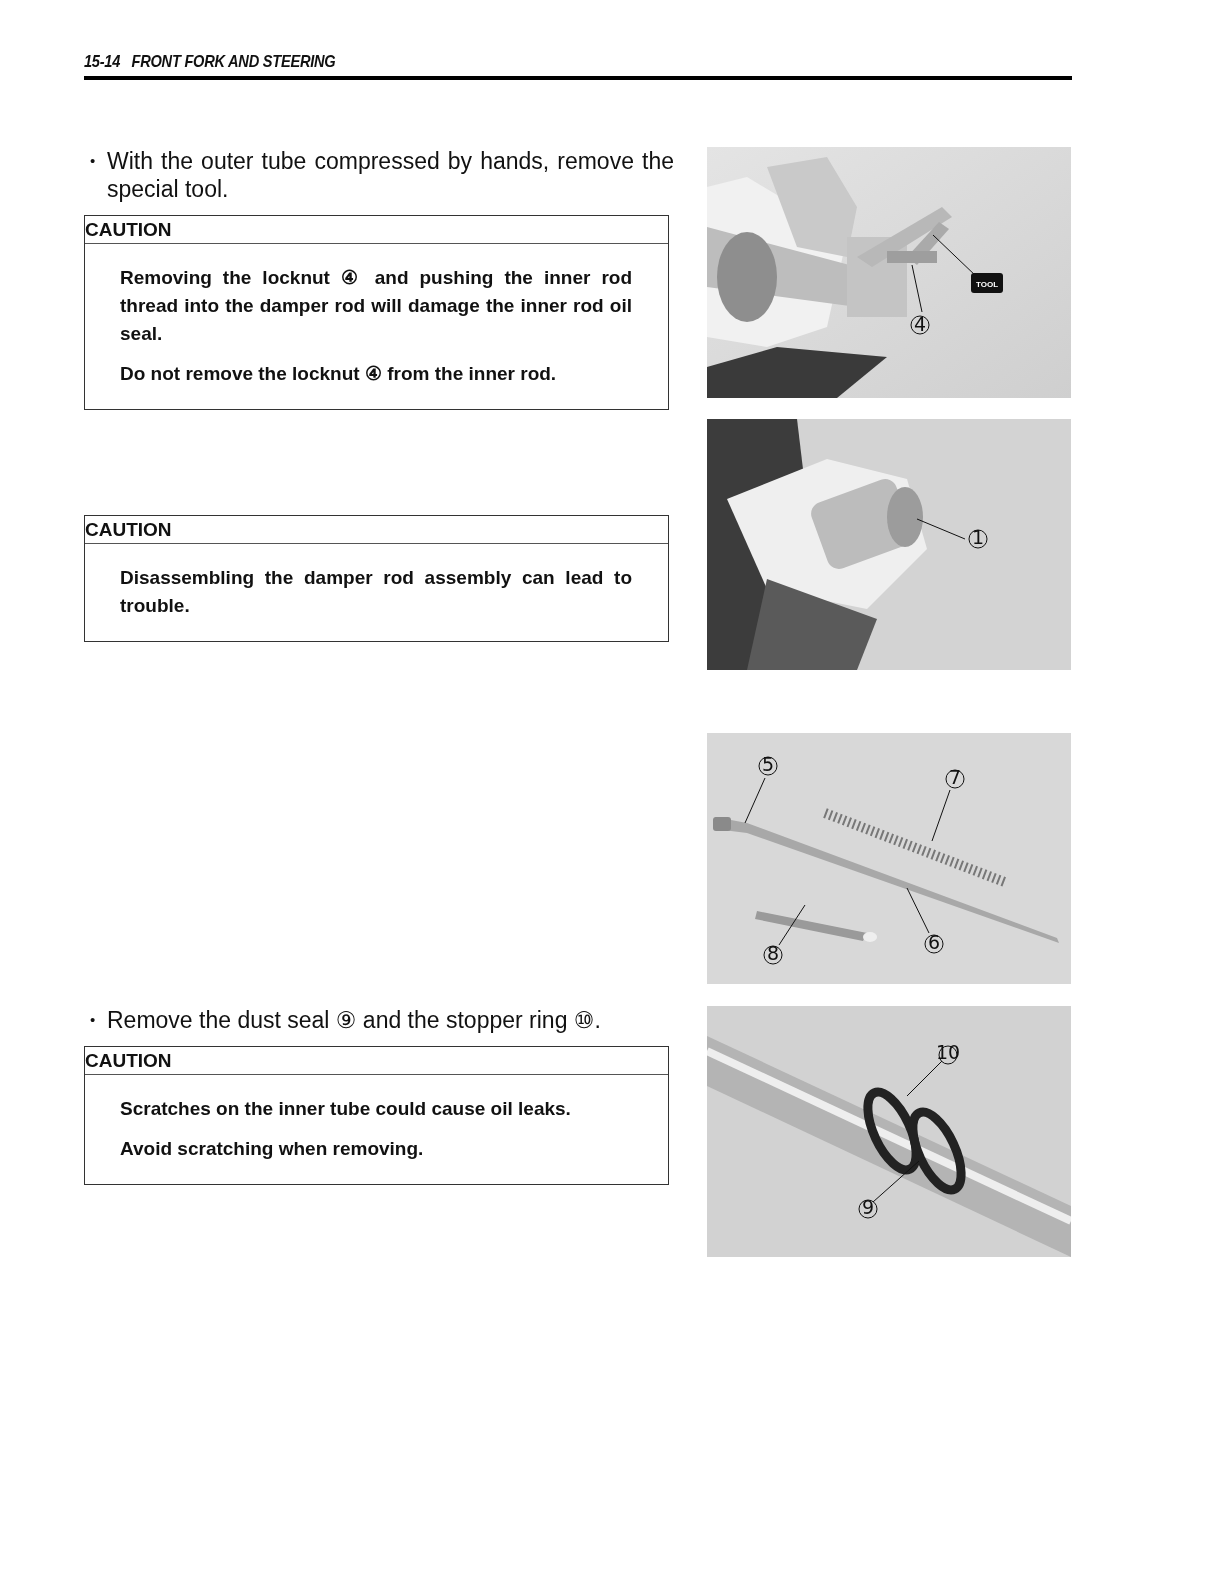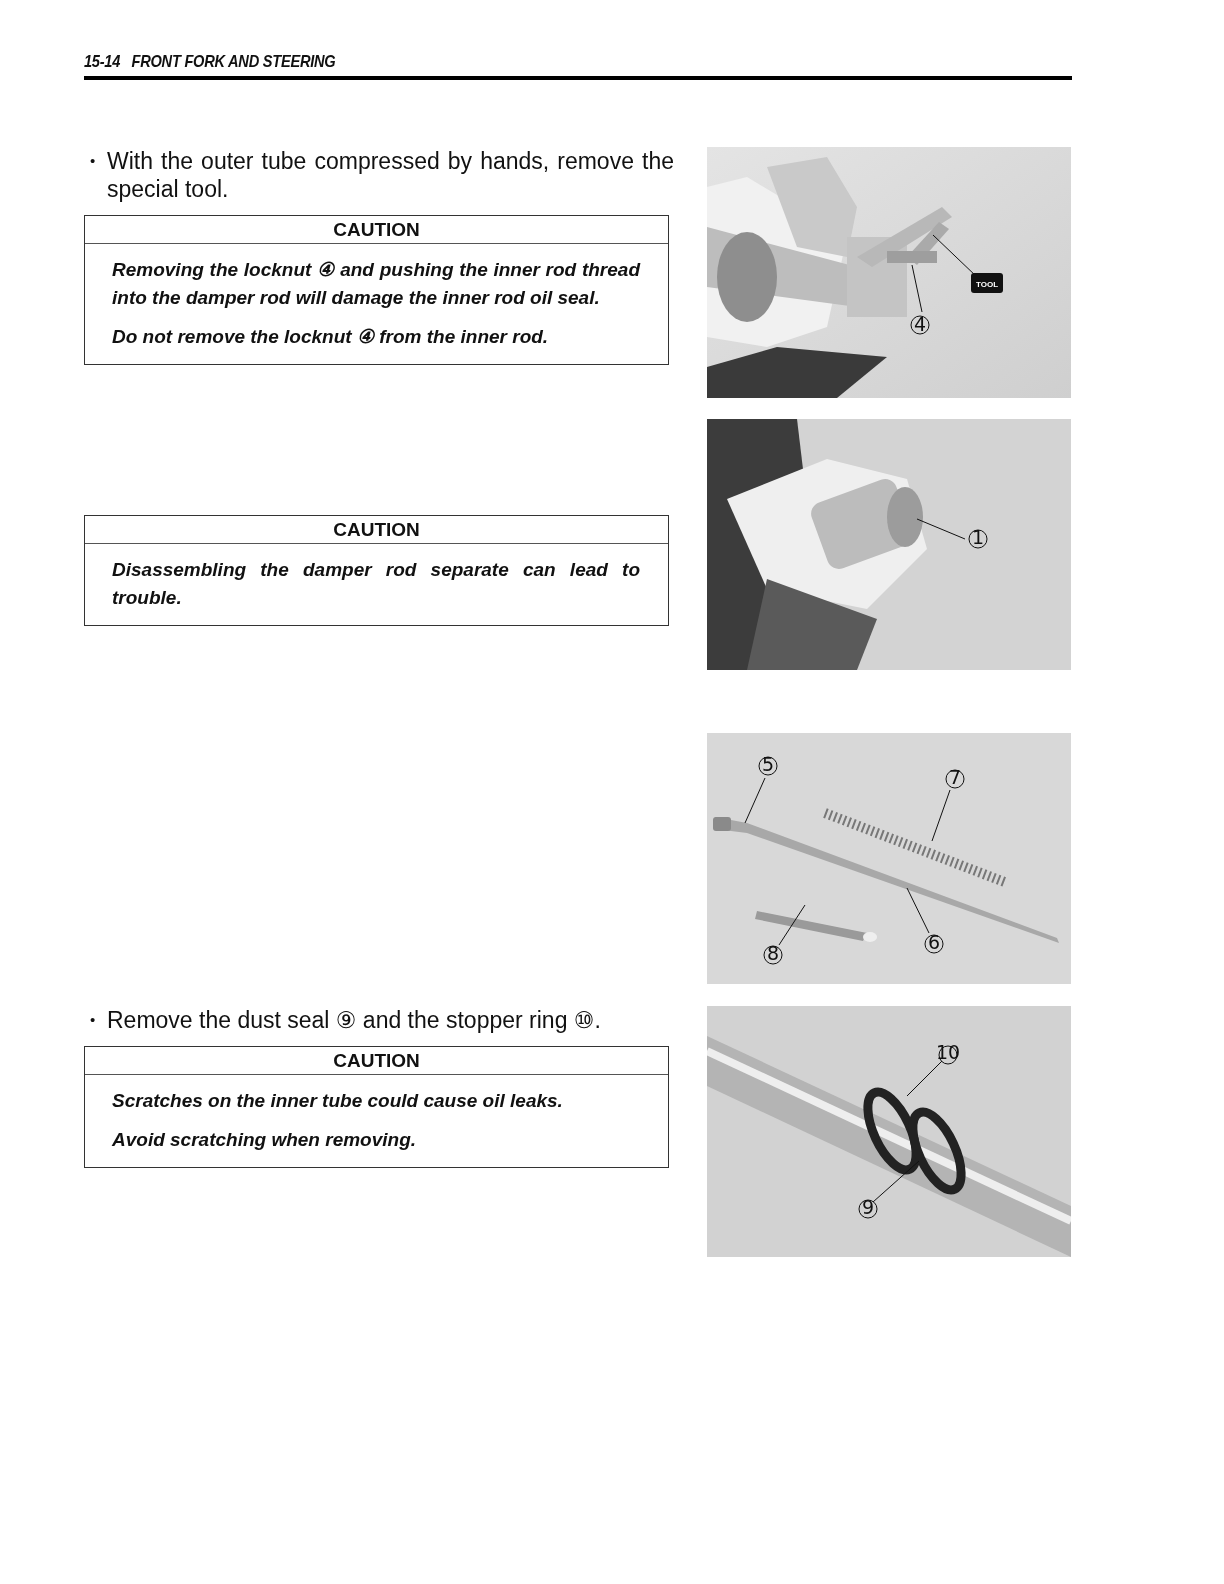--- a/index.html
+++ b/index.html
@@ -8,24 +8,24 @@
   .header { position: absolute; left: 84px; top: 52px; width: 988px; height: 28px; font-style: italic; }
   .header .title { position: absolute; left: 0; top: 0; font-family: "Liberation Sans", sans-serif;
          font-weight: bold; font-size: 17px; letter-spacing: -0.3px; transform: scaleX(0.86); transform-origin: left top; white-space: nowrap; }
   .header .rule { position: absolute; left: 0; top: 24px; width: 988px; height: 4px; background: #000; }
 
   .bullet { position: absolute; left: 90px; width: 584px; font-size: 23px; line-height: 28px; }
   .bullet .item { position: relative; padding-left: 17px; text-align: justify; }
   .bullet .item::before { content: "•"; position: absolute; left: 0; top: 0; font-size: 15px; }
 
   .caution { position: absolute; left: 84px; width: 583px; border: 1px solid #333; background: #fff; }
-  .caution .chead { height: 27px; line-height: 28px; text-align: center; font-weight: bold; font-size: 19px;
+  .caution .chead { height: 27px; line-height: 28px; text-align: left; font-weight: bold; font-size: 19px;
          border-bottom: 1px solid #555; }
   .caution .cbody { padding: 8px 24px 9px 23px; font-weight: bold; font-size: 19px; line-height: 28px; }
-  .caution .cbody p { margin: 4px; text-align: justify; font-style: italic; }
+  .caution .cbody p { margin: 12px; text-align: justify; }
   .caution .cbody p + p { margin-top: 11px; }
   .caution .cbody p.tight { margin-top: 0; }
 
   .photo { position: absolute; left: 707px; width: 364px; height: 251px; background: #d9d9d9; overflow: hidden; }
   .photo svg { display: block; width: 364px; height: 251px; }
   .callout { font-family: "DejaVu Sans", sans-serif; font-size: 19px; fill: #111; }
 </style>
 </head>
 <body>
 
@@ -43,21 +43,21 @@
     <p>Removing the locknut ④ and pushing the inner rod thread into the damper rod will damage the inner rod oil seal.</p>
     <p>Do not remove the locknut ④ from the inner rod.</p>
   </div>
 </div>
 
 <div class="bullet" style="top:419px">
 </div>
 <div class="caution" style="top:515px">
   <div class="chead">CAUTION</div>
   <div class="cbody">
-    <p>Disassembling the damper rod separate can lead to trouble.</p>
+    <p>Disassembling the damper rod assembly can lead to trouble.</p>
   </div>
 </div>
 
 <div class="bullet" style="top:1006px">
   <div class="item">Remove the dust seal ⑨ and the stopper ring ⑩.</div>
 </div>
 <div class="caution" style="top:1046px">
   <div class="chead">CAUTION</div>
   <div class="cbody">
     <p>Scratches on the inner tube could cause oil leaks.</p>

